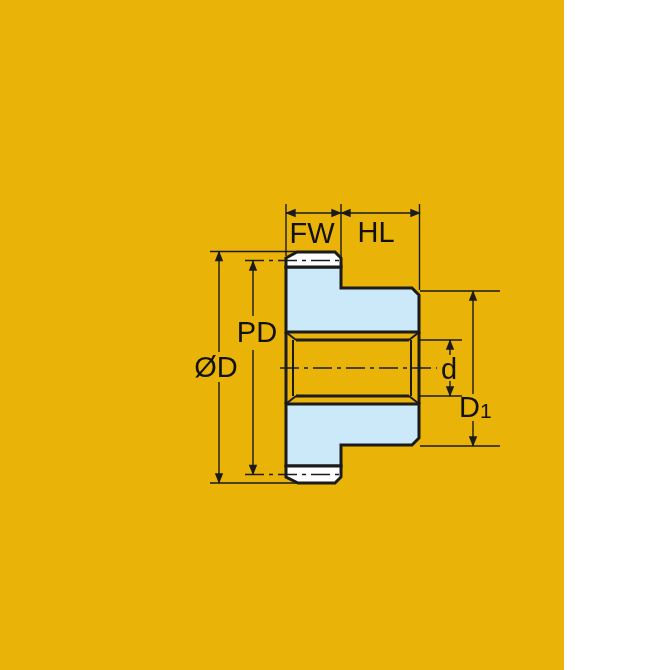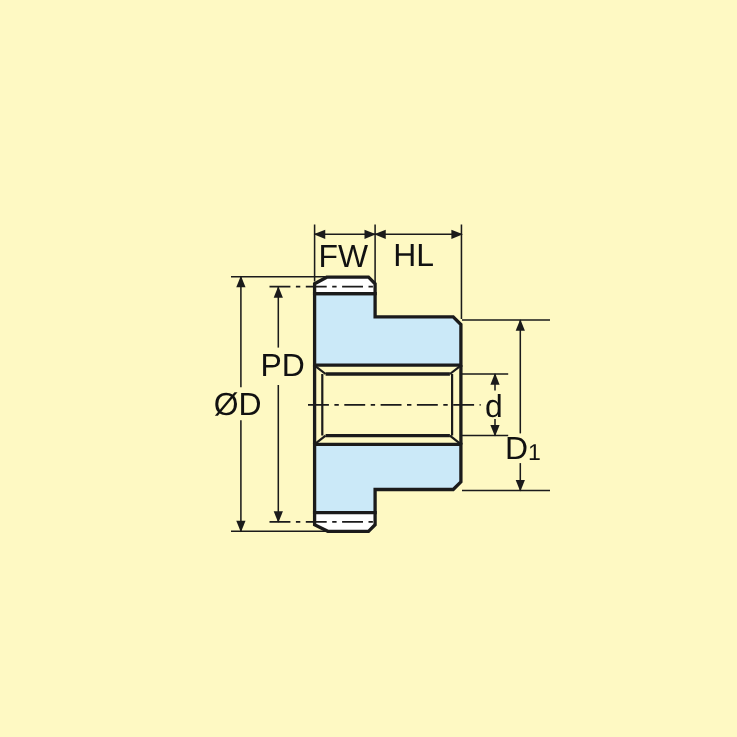--- a/index.html
+++ b/index.html
@@ -5,23 +5,23 @@
   html, body {
     margin: 0;
     padding: 0;
     background: #ffffff;
     width: 670px;
     height: 670px;
     font-family: "Liberation Sans", sans-serif;
   }
   .stage {
     position: relative;
-    width: 670px;
+    width: 564px;
     height: 670px;
-    background: #fef9c3;
+    background: #eab308;
     overflow: hidden;
   }
   svg { display: block; }
   .body-fill {
     fill: #cbe9f8;
     stroke: #1b1b1b;
     stroke-width: 3;
     stroke-linejoin: miter;
   }
   .tooth-fill {

